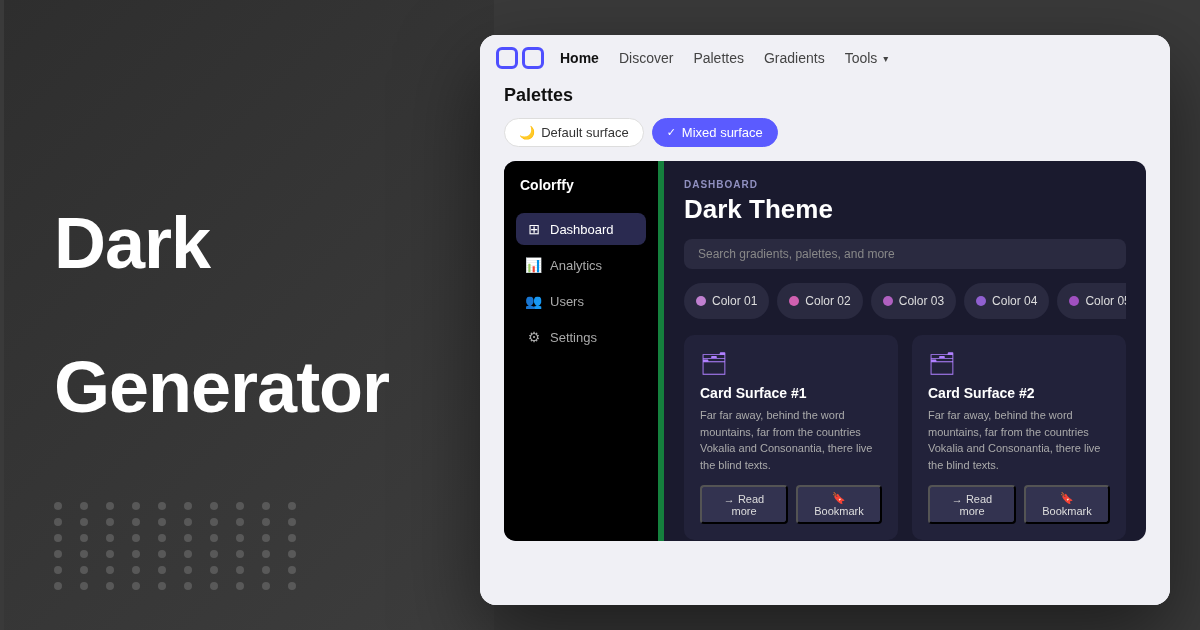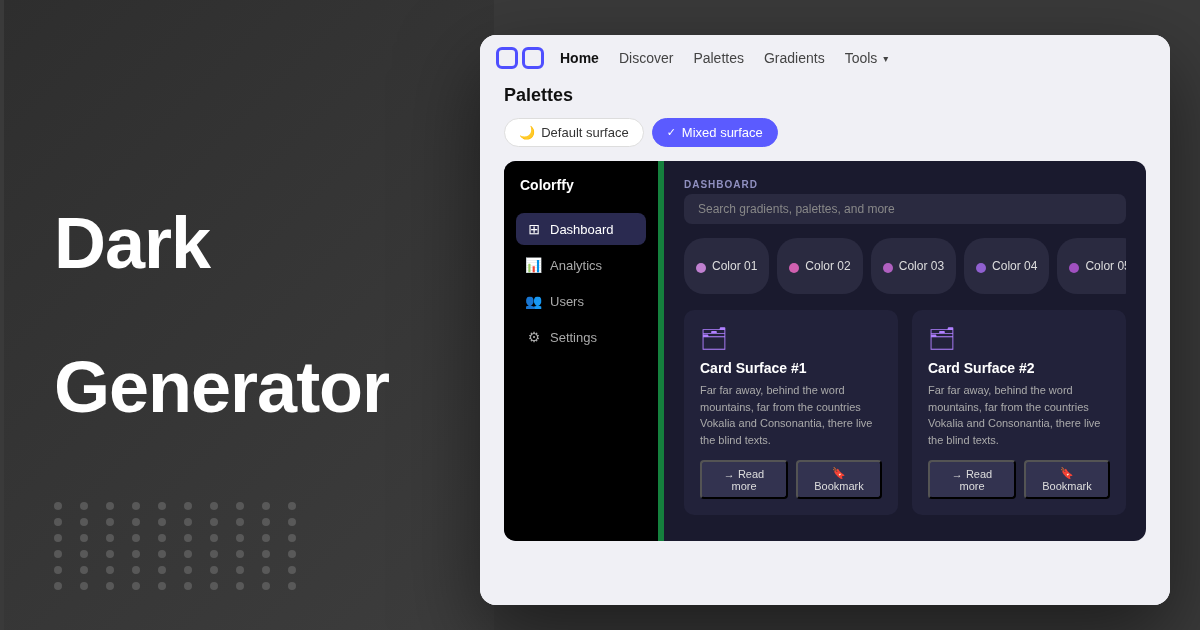--- a/index.html
+++ b/index.html
@@ -238,25 +238,25 @@
 
     
     .color-chips {
       display: flex;
       gap: 8px;
       margin-bottom: 16px;
       overflow: hidden;
     }
     .color-chip {
       display: flex;
-      align-items: flex-end;
+      align-items: center;
       gap: 6px;
       background: #2a2a40;
       border-radius: 20px;
-      padding: 21px 12px;
+      padding: 11px 12px;
       font-size: 12px;
       color: #ddd;
       white-space: nowrap;
       flex-shrink: 0;
     }
     .chip-dot {
       width: 10px;
       height: 10px;
       border-radius: 50%;
       flex-shrink: 0;
@@ -432,20 +432,21 @@
             <span>Users</span>
           </div>
           <div class="sidebar-item">
             <span class="sidebar-icon">⚙</span>
             <span>Settings</span>
           </div>
         </div>
 
         <div class="main-content">
           <div class="dashboard-label">DASHBOARD</div>
+          <div class="dashboard-title">Dark Theme</div>
           <div class="search-bar">Search gradients, palettes, and more</div>
 
           <div class="color-chips" id="color-chips-container">
               <div class="color-chip">
                 <span class="chip-dot" style="background:#c080d0"></span>
                 <span>Color 01</span>
               </div>
               <div class="color-chip">
                 <span class="chip-dot" style="background:#d060b0"></span>
                 <span>Color 02</span>

